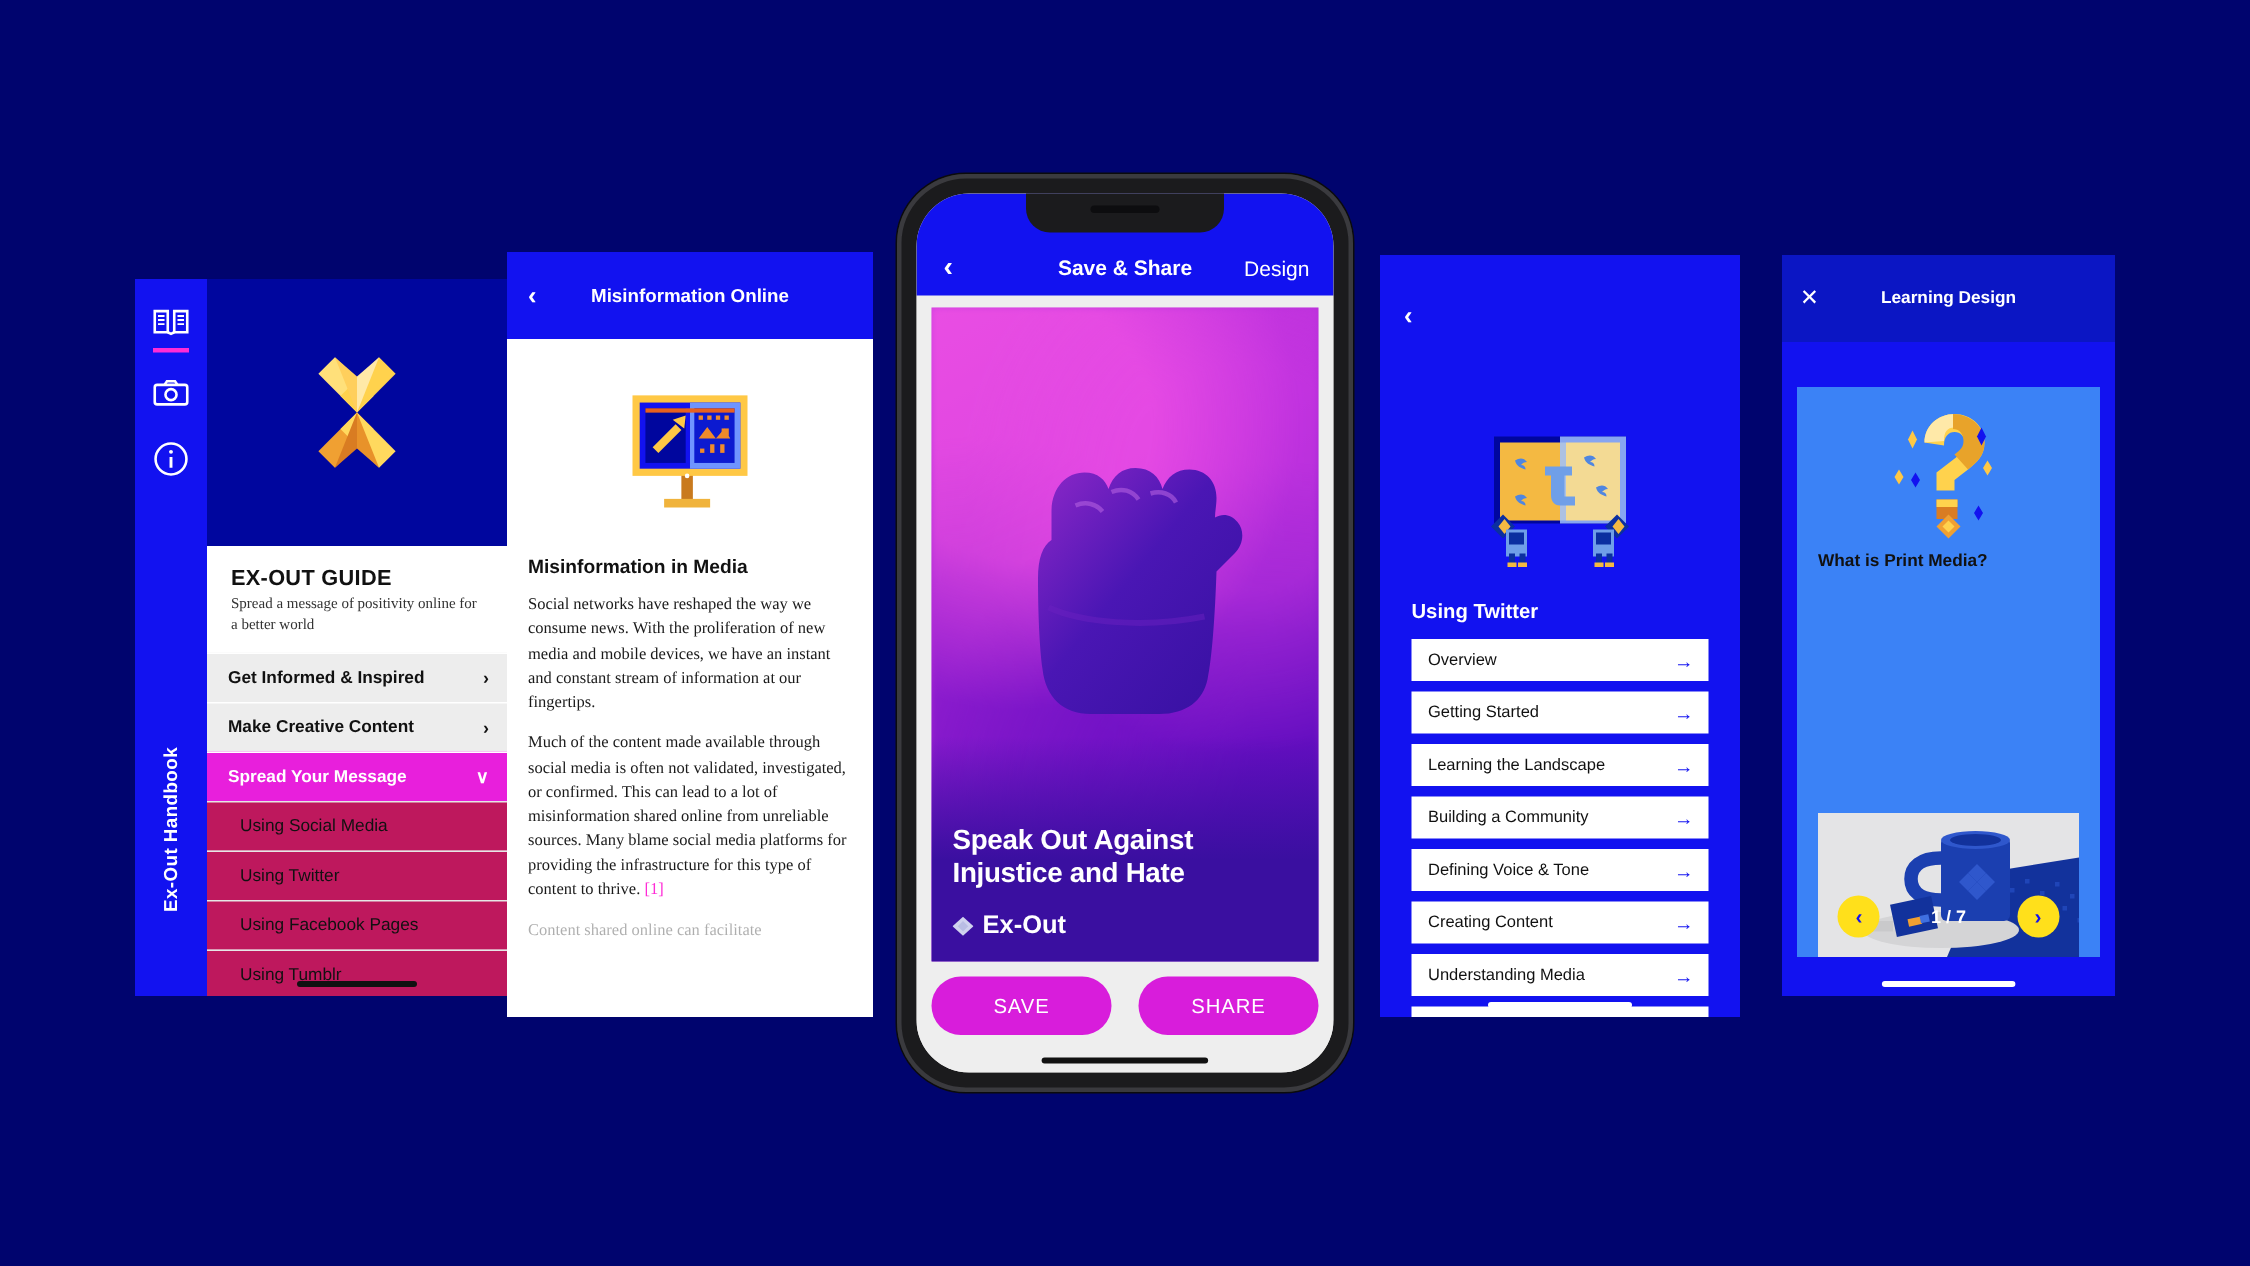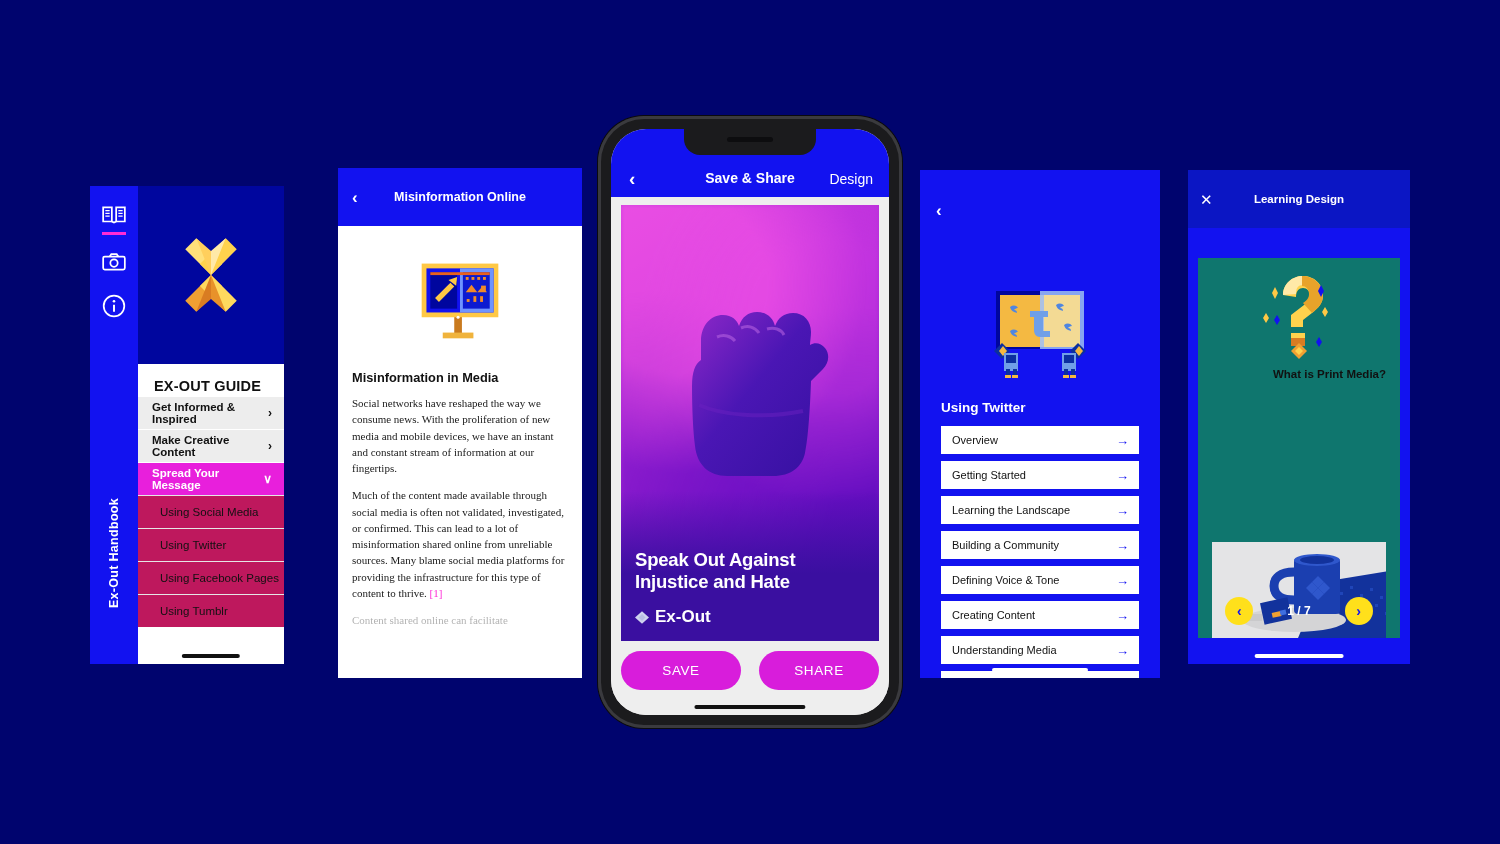--- a/index.html
+++ b/index.html
@@ -8,21 +8,21 @@
     background: #00046e;
     font-family: "Liberation Sans", sans-serif;
     overflow: hidden;
   }
   .stage { position: relative; width: 1500px; height: 844px; }
 
   
   .screen { position: absolute; overflow: hidden; background: #fff; }
 
   
-  #panel1 { left: 90px; top: 186px; width: 194px; height: 478px; background: #1212f0; }
+  #panel1 { left: 90px; top: 186px; width: 248px; height: 478px; background: #1212f0; }
   .p1-rail {
     position: absolute; left: 0; top: 0; width: 48px; height: 100%;
     background: #1212f0; display: flex; flex-direction: column; align-items: center;
   }
   .p1-rail .ico { width: 26px; height: 26px; margin-top: 16px; color: #fff; position: relative; }
   .p1-rail .ico svg { display: block; width: 26px; height: 26px; }
   .rail-underline { width: 24px; height: 3px; background: #ff2bd6; margin-top: 4px; }
   .p1-vertlabel {
     position: absolute; left: 0; bottom: 6px; width: 48px; height: 210px;
     display: flex; align-items: center; justify-content: center;
@@ -131,21 +131,21 @@
   .p4-row .arrow { color: #1212f0; font-size: 13px; font-weight: 700; }
 
   
   #panel5 { left: 1188px; top: 170px; width: 222px; height: 494px; background: #1212f0; }
   .p5-head { height: 58px; background: #0b16c4; display: flex; align-items: center;
              justify-content: center; position: relative; }
   .p5-head .title { color: #fff; font-size: 11.5px; font-weight: 700; }
   .p5-close { position: absolute; left: 12px; top: 50%; transform: translateY(-50%);
               color: #fff; font-size: 15px; line-height: 1; }
   .p5-card { position: absolute; left: 10px; right: 10px; top: 88px; bottom: 26px;
-             background: #0f766e; overflow: hidden; text-align: right; }
+             background: #3b82f6; overflow: hidden; }
   .p5-illus { height: 110px; display: flex; align-items: center; justify-content: center; }
   .p5-h { padding: 0 14px; font-size: 11.5px; font-weight: 700; color: #111; margin-bottom: 6px;}
   .p5-p { padding: 0 14px; font-size: 9.5px; line-height: 1.45; color: #1a1a1a;
           font-family: "Liberation Serif", serif; }
   .p5-photo { position: absolute; left: 14px; right: 14px; bottom: 0; height: 96px;
               background: #e7e7e7; overflow: hidden; }
   .carousel { position: absolute; left: 14px; right: 14px; bottom: 12px; height: 30px;
               display: flex; align-items: center; justify-content: center; gap: 34px; z-index: 4; }
   .circ { width: 28px; height: 28px; border-radius: 50%; background: #ffe01b;
           display: flex; align-items: center; justify-content: center;
@@ -169,20 +169,21 @@
         <polygon points="50,50 66,90 50,76" fill="#e8922a"></polygon>
         <polygon points="50,50 34,90 50,76" fill="#d97c22"></polygon>
         <polygon points="50,50 66,10 50,24" fill="#ffe9a8"></polygon>
         <polygon points="50,50 78,22 64,36" fill="#ffe6a0"></polygon>
         <polygon points="50,50 78,78 64,64" fill="#ffe08c"></polygon>
       </svg>
     </div>
 
     <div class="p1-body">
       <div class="p1-title">EX-OUT GUIDE</div>
+      <div class="p1-sub">Spread a message of positivity online for a better world</div>
 
       <div class="p1-item">
         <span>Get Informed &amp; Inspired</span>
         <span class="chev">›</span>
       </div>
       <div class="p1-item">
         <span>Make Creative Content</span>
         <span class="chev">›</span>
       </div>
       <div class="p1-item sel">

